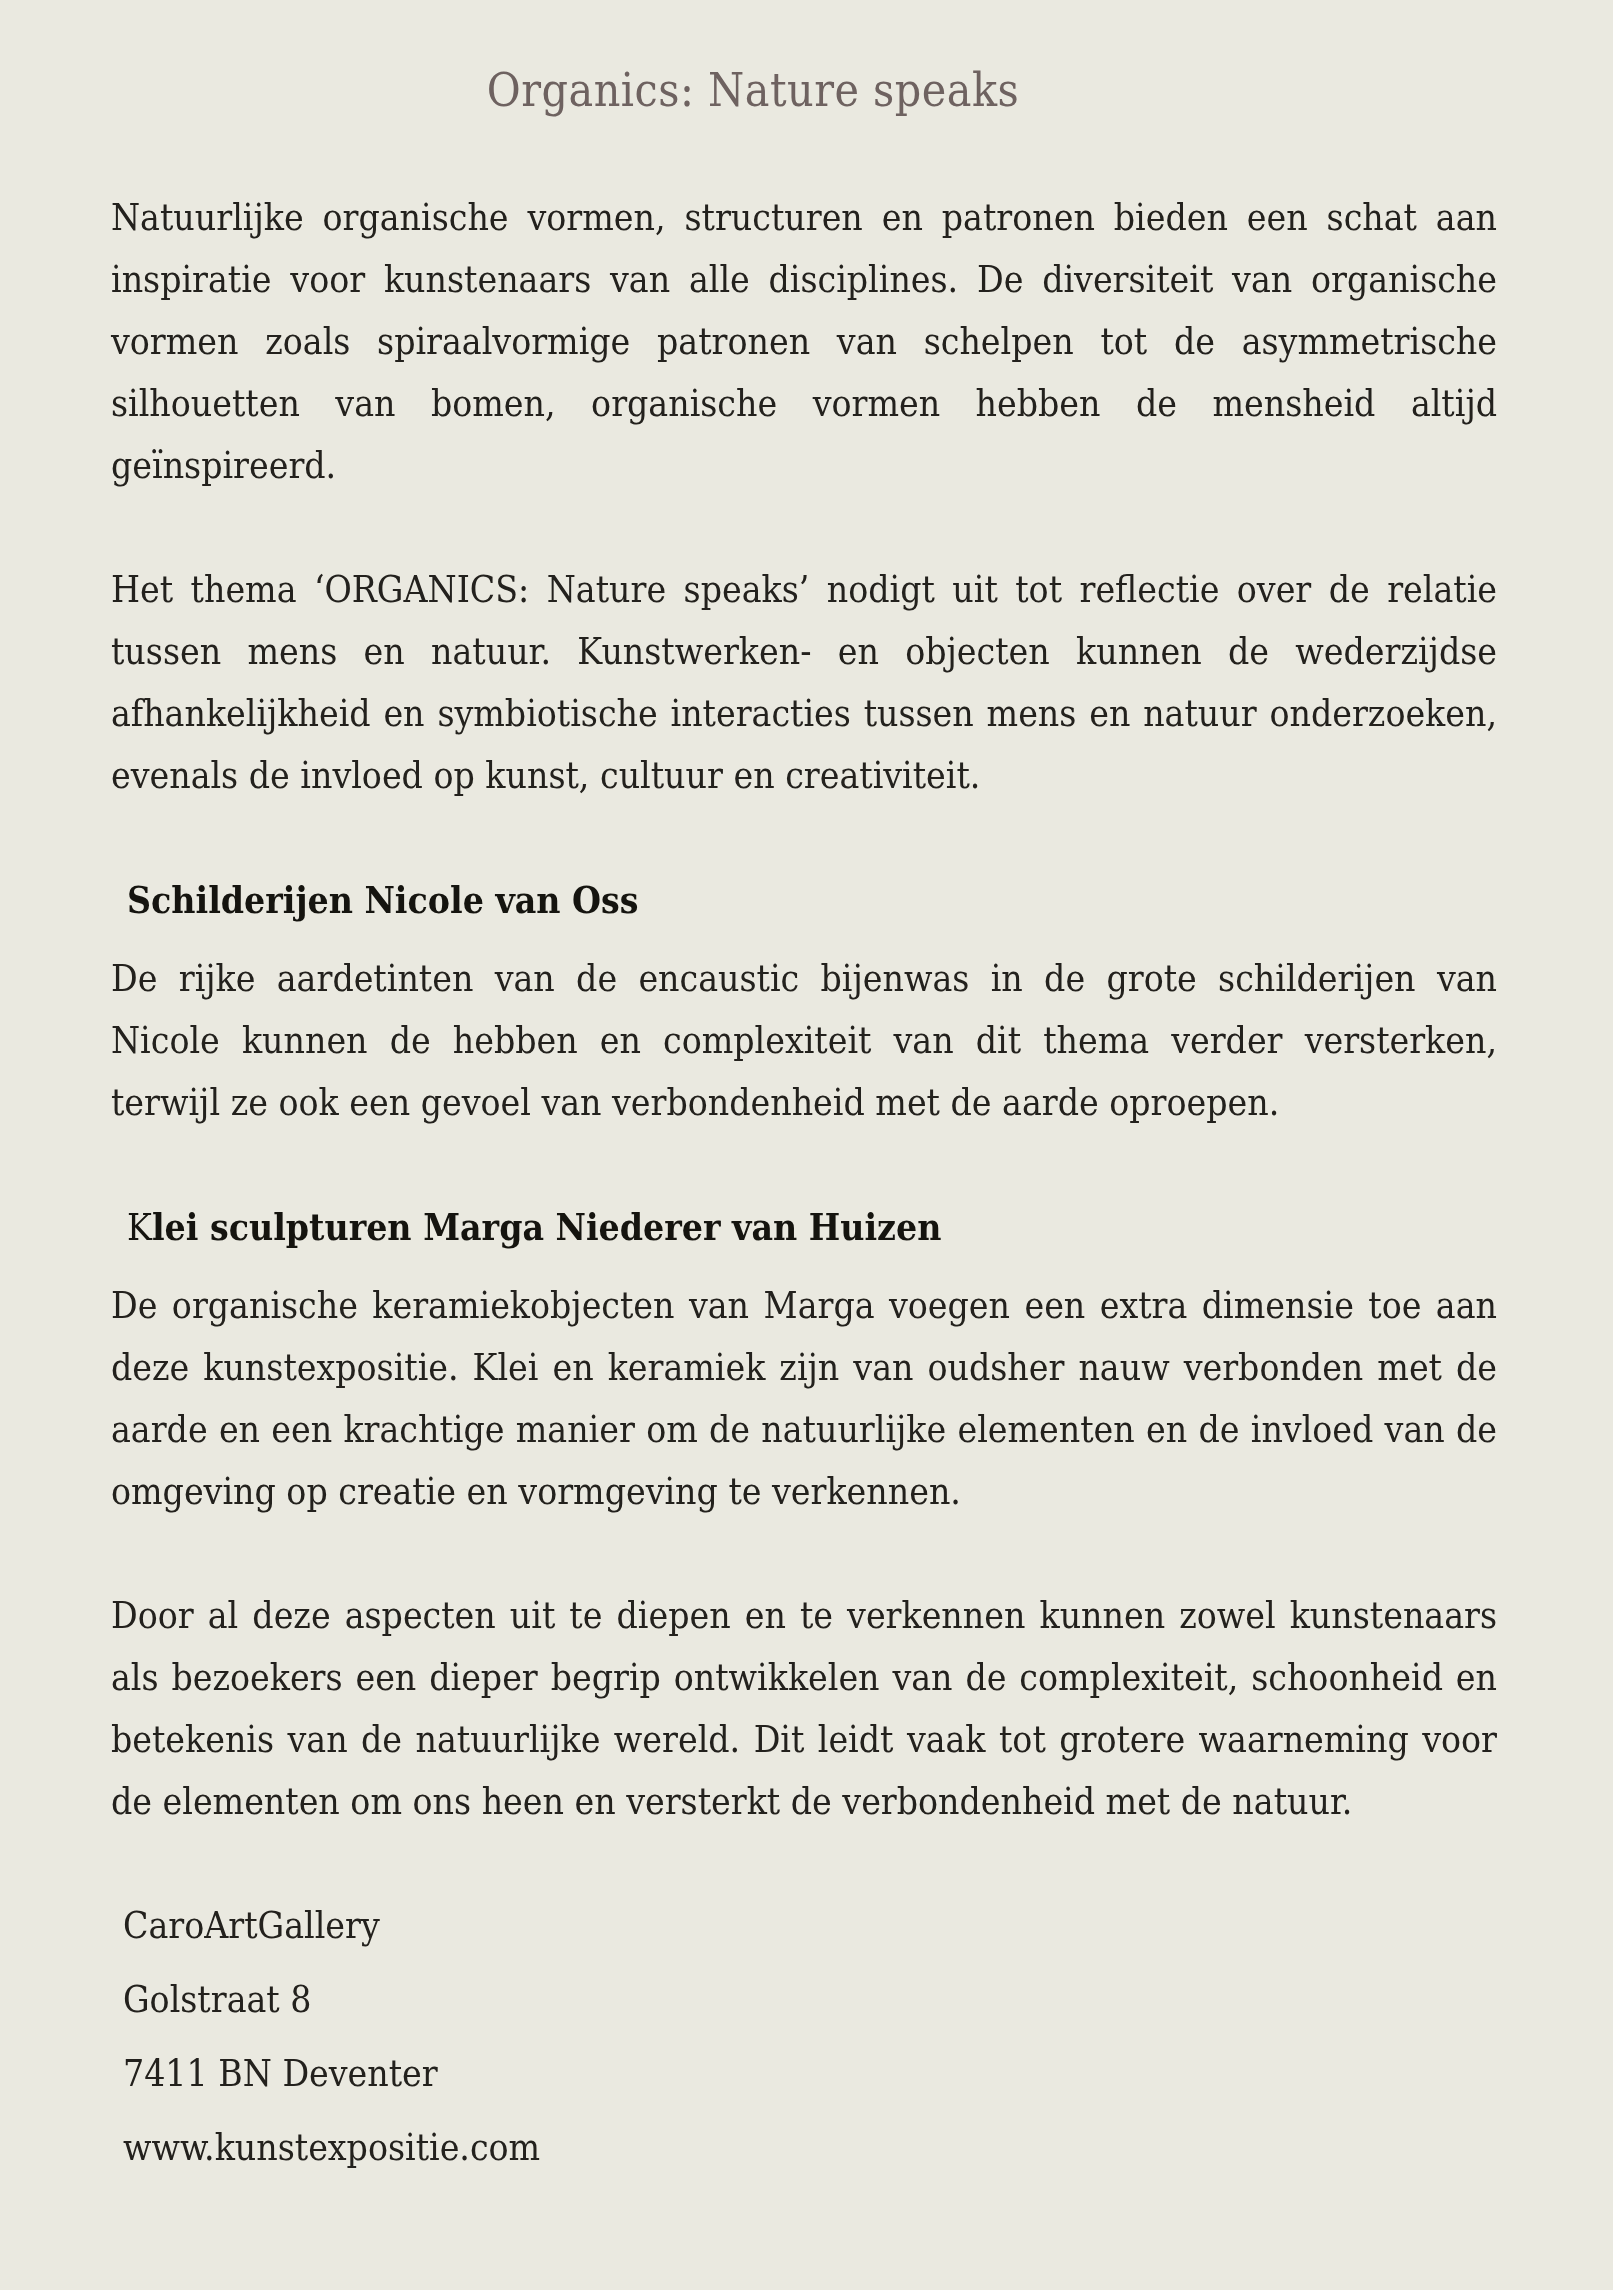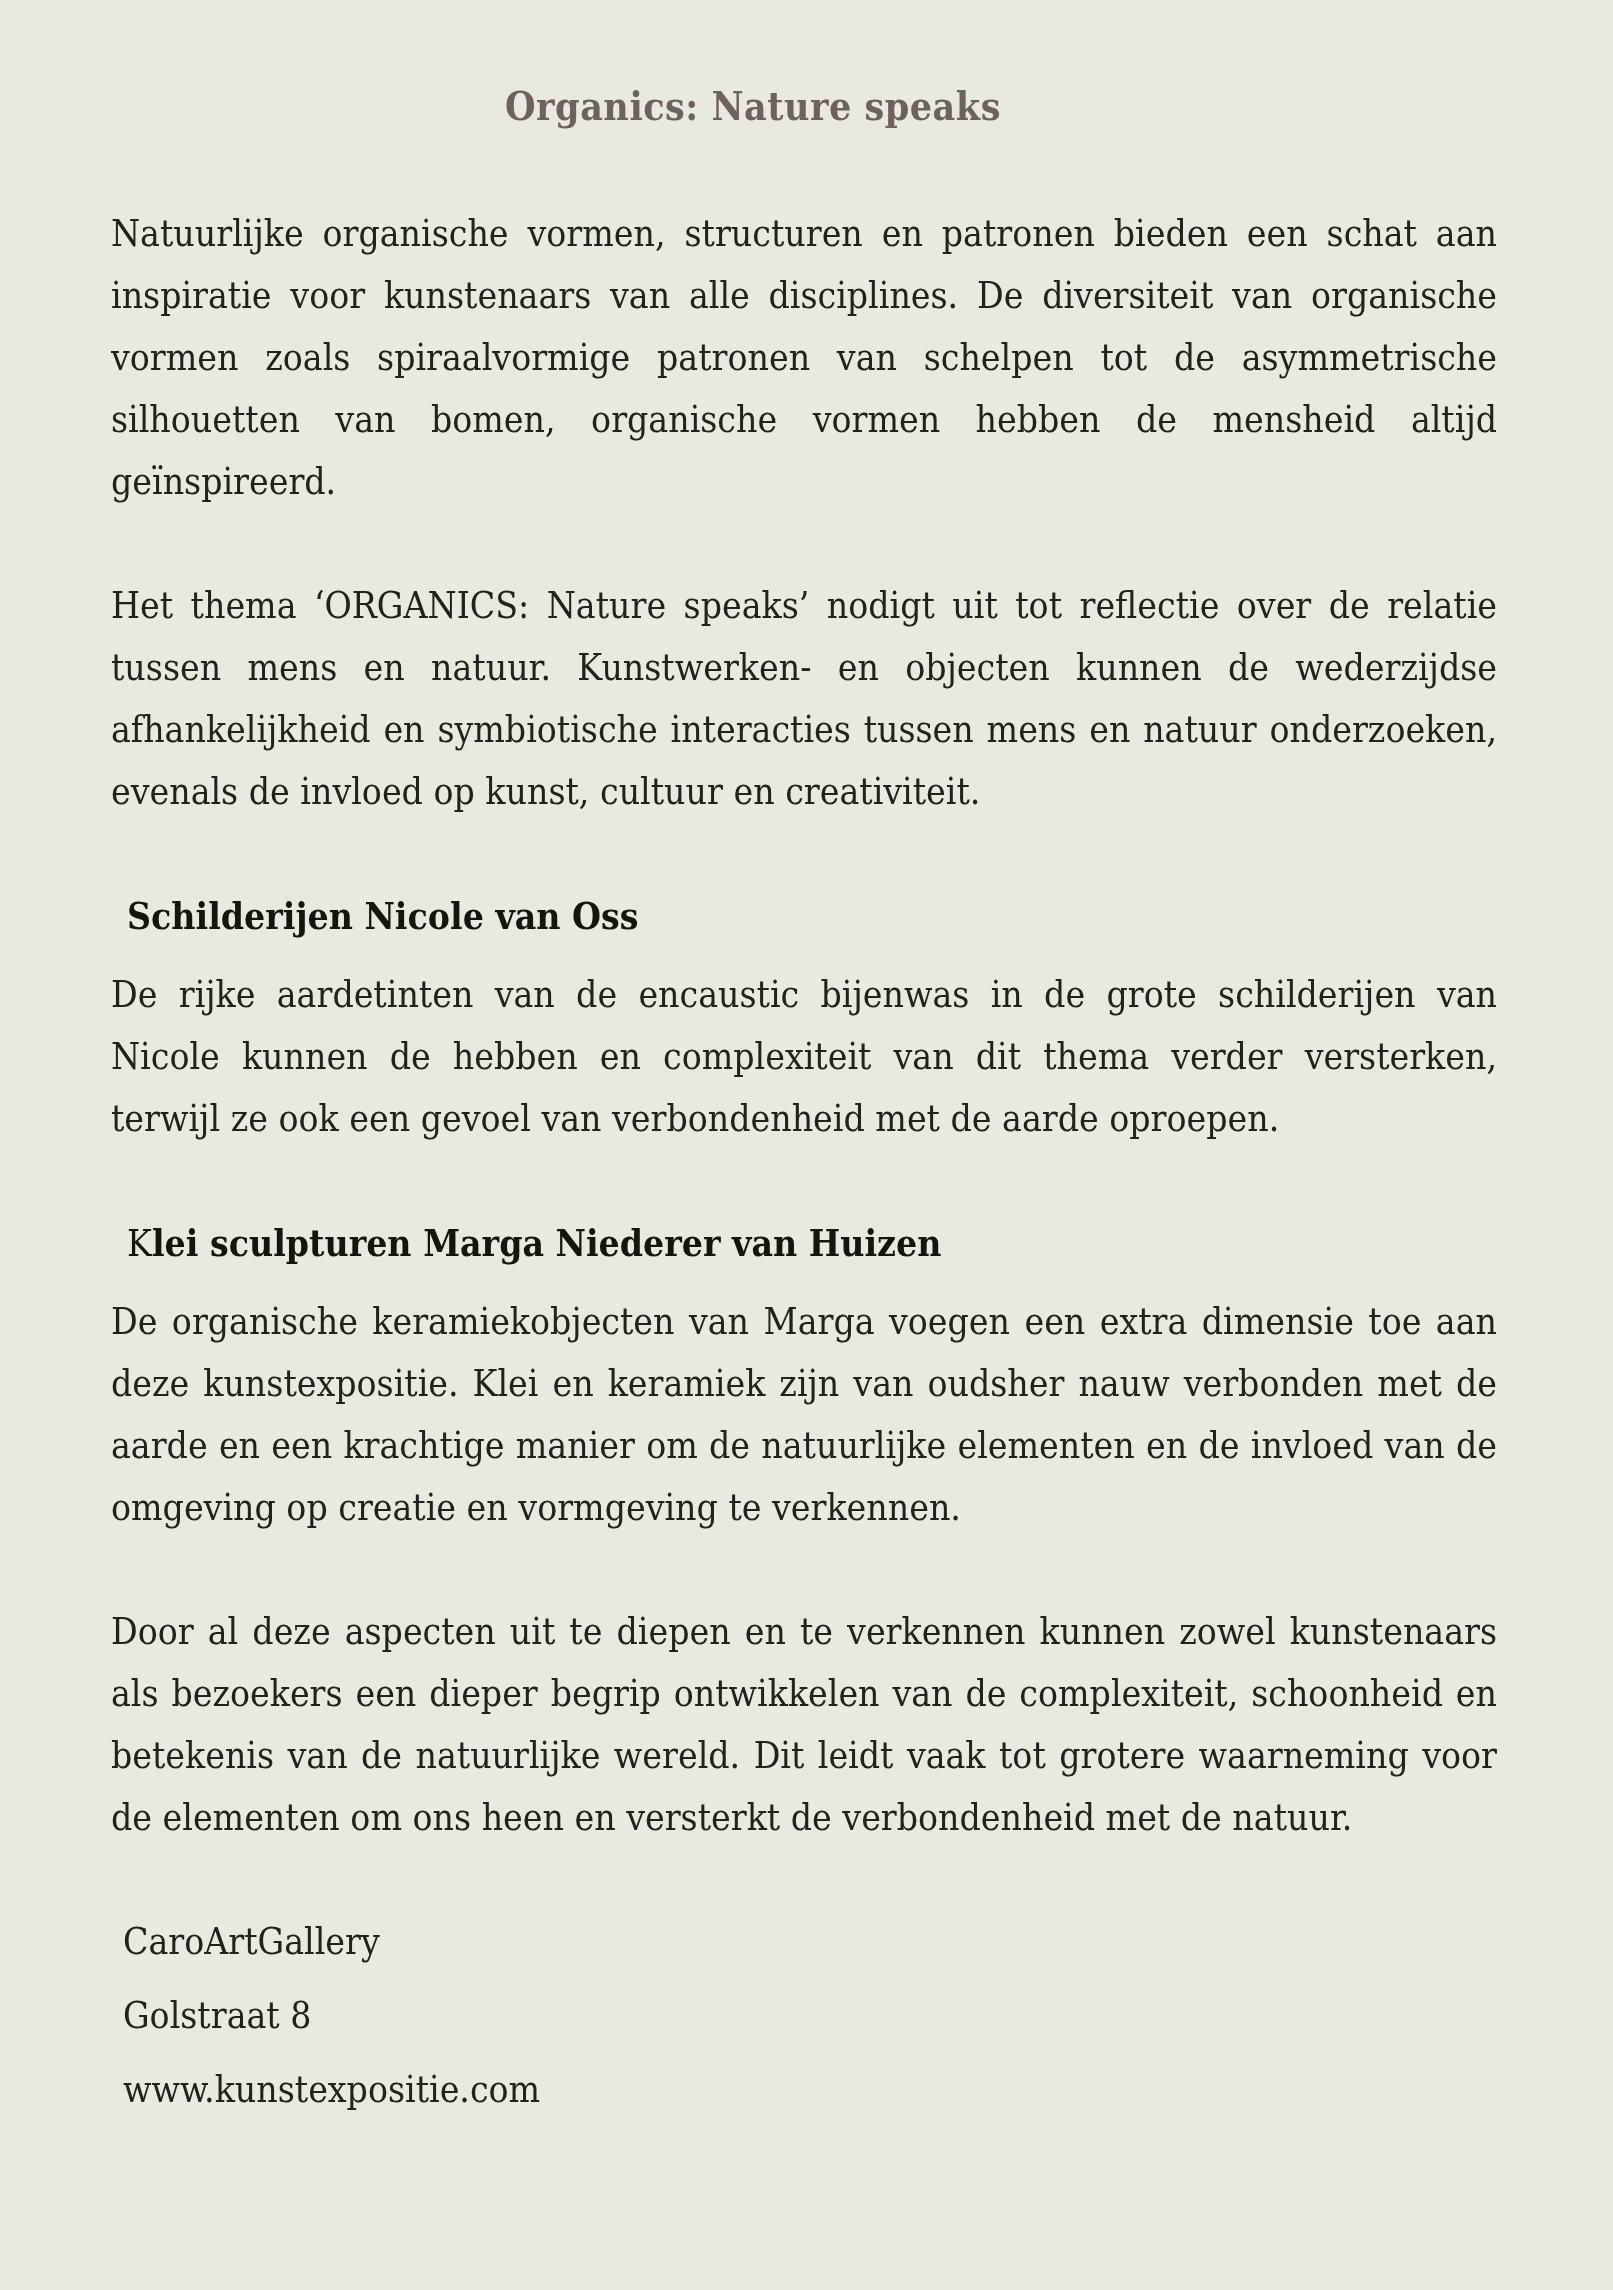--- a/index.html
+++ b/index.html
@@ -18,24 +18,24 @@
     background: var(--background, #eae9e0);
     font-family: "DejaVu Serif", "Liberation Serif", serif;
     color: var(--body-text-color, #23211d);
   }
   .title-block {
     text-align: center;
     margin: 0 102px 55px 0;
     color: var(--title-color, #6e6260);
   }
   .title, .date {
-    margin: 16px;
-    font-size: 39px;
+    margin: 0;
+    font-size: 46px;
     line-height: 84px;
-    font-weight: 700;
+    font-weight: 400;
     letter-spacing: 0.5px;
     font-stretch: condensed;
   }
   .doc-text {
     font-size: 37px;
     line-height: 62px;
     font-stretch: condensed;
   }
   .doc-text p {
     margin: 0 0 62px 0;
@@ -88,17 +88,18 @@
       </h3>
       <p>De organische keramiekobjecten van Marga voegen een extra dimensie toe aan deze kunstexpositie. Klei en keramiek zijn van oudsher nauw verbonden met de aarde en een krachtige manier om de natuurlijke elementen en de invloed van de omgeving op creatie en vormgeving te verkennen.</p>
     </section>
 
     <p>Door al deze aspecten uit te diepen en te verkennen kunnen zowel kunstenaars als bezoekers een dieper begrip ontwikkelen van de complexiteit, schoonheid en betekenis van de natuurlijke wereld. Dit leidt vaak tot grotere waarneming voor de elementen om ons heen en versterkt de verbondenheid met de natuur.</p>
   </main>
 
   <footer class="footer-block">
     <div>CaroArtGallery</div>
     <div>Golstraat 8</div>
+    <div>7411 BN Deventer</div>
     <div>www.kunstexpositie.com</div>
   </footer>
 
 </div>
 
 
 </body></html>

